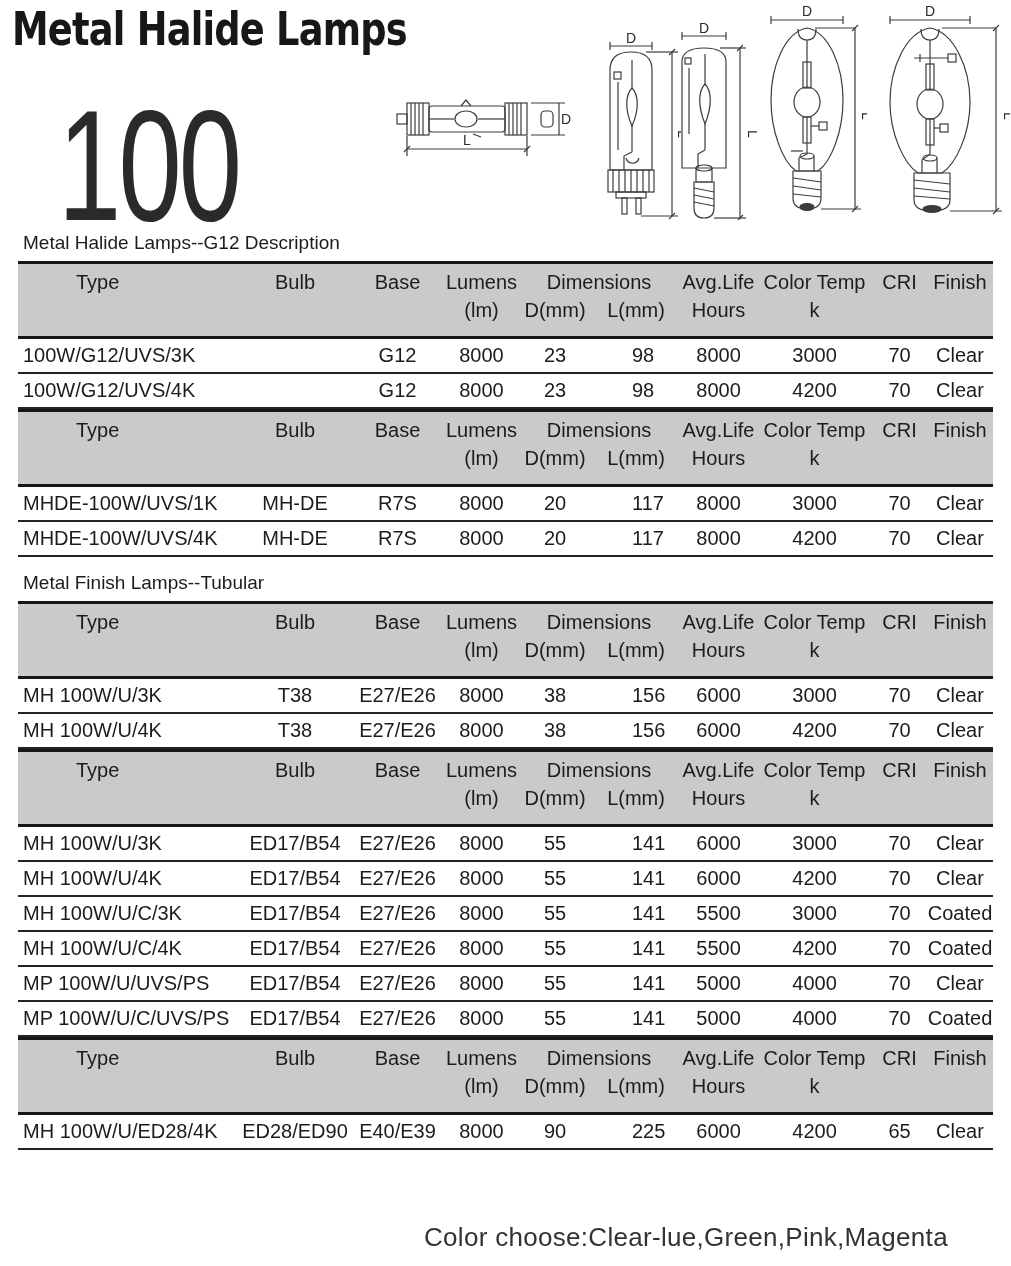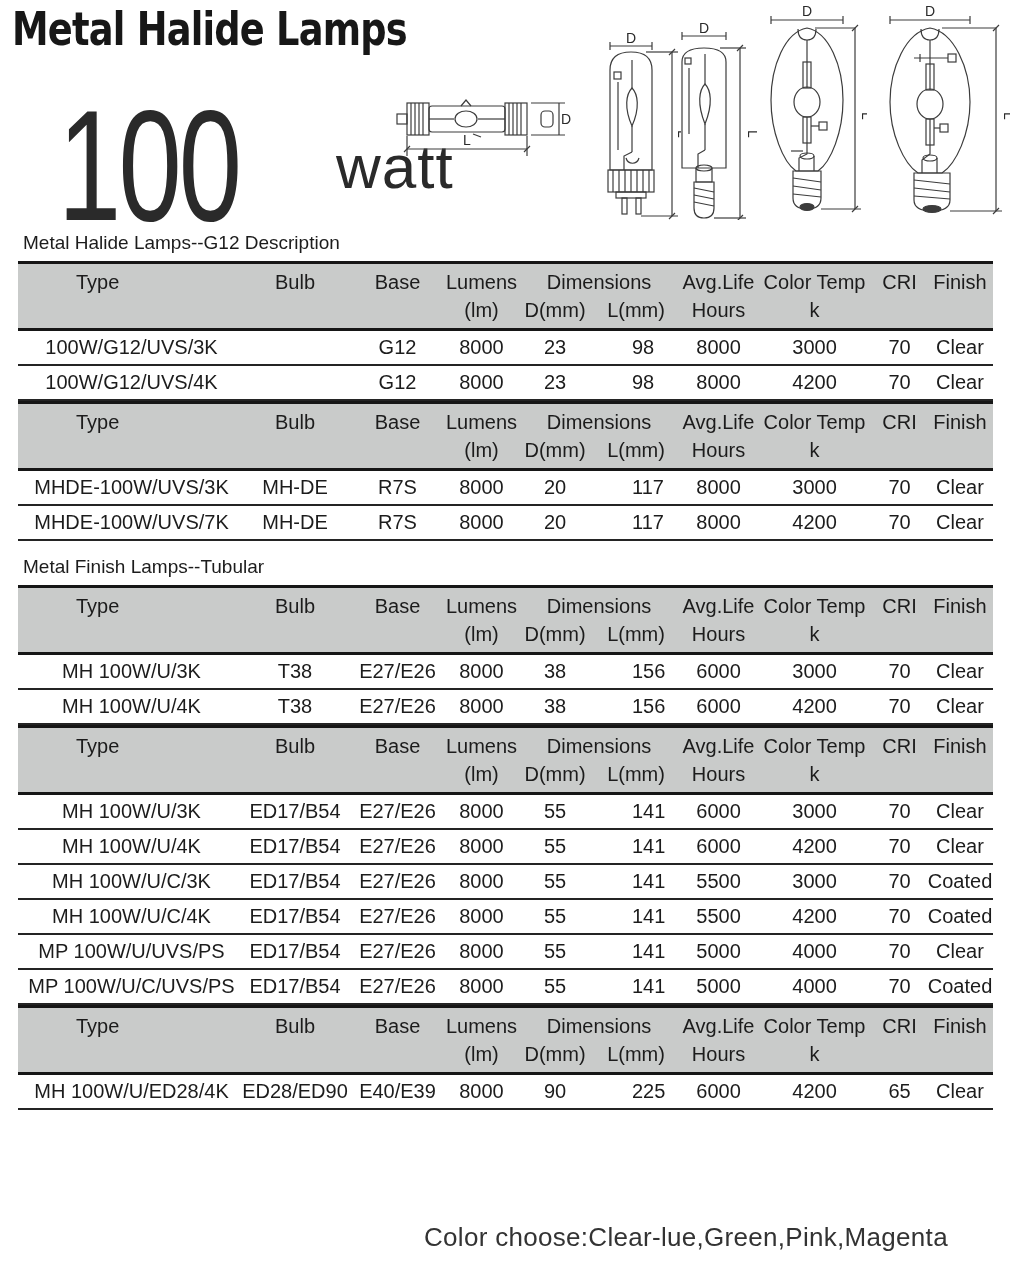--- a/index.html
+++ b/index.html
@@ -36,41 +36,40 @@
     width:975px; margin-left:18px;
     font-size:20px; color:#1c1c1c;
     border-top:3px solid #161616;
   }
   table.spec-table thead { border-bottom:3px solid #161616; }
   table.spec-table th {
     background:#c9cbca; font-weight:normal; text-align:center;
     padding:0; vertical-align:top; white-space:nowrap;
   }
   table.spec-table thead tr.hrow1 th { padding-top:7px; height:26px; }
-  table.spec-table thead tr.hrow2 th { padding-top:2px; height:29px; padding-bottom:0; }
+  table.spec-table thead tr.hrow2 th { padding-top:2px; height:29px; padding-bottom:8px; }
   table.spec-table th.hc-type { text-align:left; padding-left:58px;margin-top:44px; }
   table.spec-table td {
     border-bottom:2px solid #242424; height:33px; padding:0;
     text-align:center; white-space:nowrap; overflow:hidden;
   }
-  table.spec-table td.c0 { text-align:center; padding-left:5px; }
+  table.spec-table td.c0 { text-align:left; padding-left:5px; }
   table.spec-table td.c5 { text-align:left; padding-left:40px; }
   
   .footer-note {
     position:absolute; left:424px; top:1222px;
     font-size:26px; color:#333333; letter-spacing:0.3px; white-space:nowrap;
   }
 </style>
 </head>
 <body>
 
 <div class="top-area">
   <div class="page-title">Metal Halide Lamps</div>
   <div class="wattage-number">100</div>
-  <div class="watt-word">watt</div>
 
   <svg class="diagram" style="left:393px; top:90px;" width="180" height="80" viewBox="0 0 180 80">
     <g stroke="#3c3c3c" fill="none" stroke-width="1.2">
       <rect x="4" y="24" width="10" height="10"></rect>
       <rect x="14" y="13" width="22" height="32"></rect>
       <line x1="18" y1="13" x2="18" y2="45"></line>
         <line x1="22" y1="13" x2="22" y2="45"></line>
       <line x1="26" y1="13" x2="26" y2="45"></line>
         <line x1="30" y1="13" x2="30" y2="45"></line>
       <rect x="112" y="13" width="22" height="32"></rect>
@@ -319,33 +318,33 @@
           <tr class="hrow2">
             <th>(lm)</th>
             <th>D(mm)</th>
             <th>L(mm)</th>
             <th>Hours</th>
             <th>k</th>
           </tr>
         </thead>
         <tbody>
           <tr>
-            <td class="c0">MHDE-100W/UVS/3K</td>
+            <td class="c0">MHDE-100W/UVS/1K</td>
             <td class="c1">MH-DE</td>
             <td class="c2">R7S</td>
             <td class="c3">8000</td>
             <td class="c4">20</td>
             <td class="c5">117</td>
             <td class="c6">8000</td>
             <td class="c7">3000</td>
             <td class="c8">70</td>
             <td class="c9">Clear</td>
           </tr>
           <tr>
-            <td class="c0">MHDE-100W/UVS/7K</td>
+            <td class="c0">MHDE-100W/UVS/4K</td>
             <td class="c1">MH-DE</td>
             <td class="c2">R7S</td>
             <td class="c3">8000</td>
             <td class="c4">20</td>
             <td class="c5">117</td>
             <td class="c6">8000</td>
             <td class="c7">4200</td>
             <td class="c8">70</td>
             <td class="c9">Clear</td>
           </tr>

